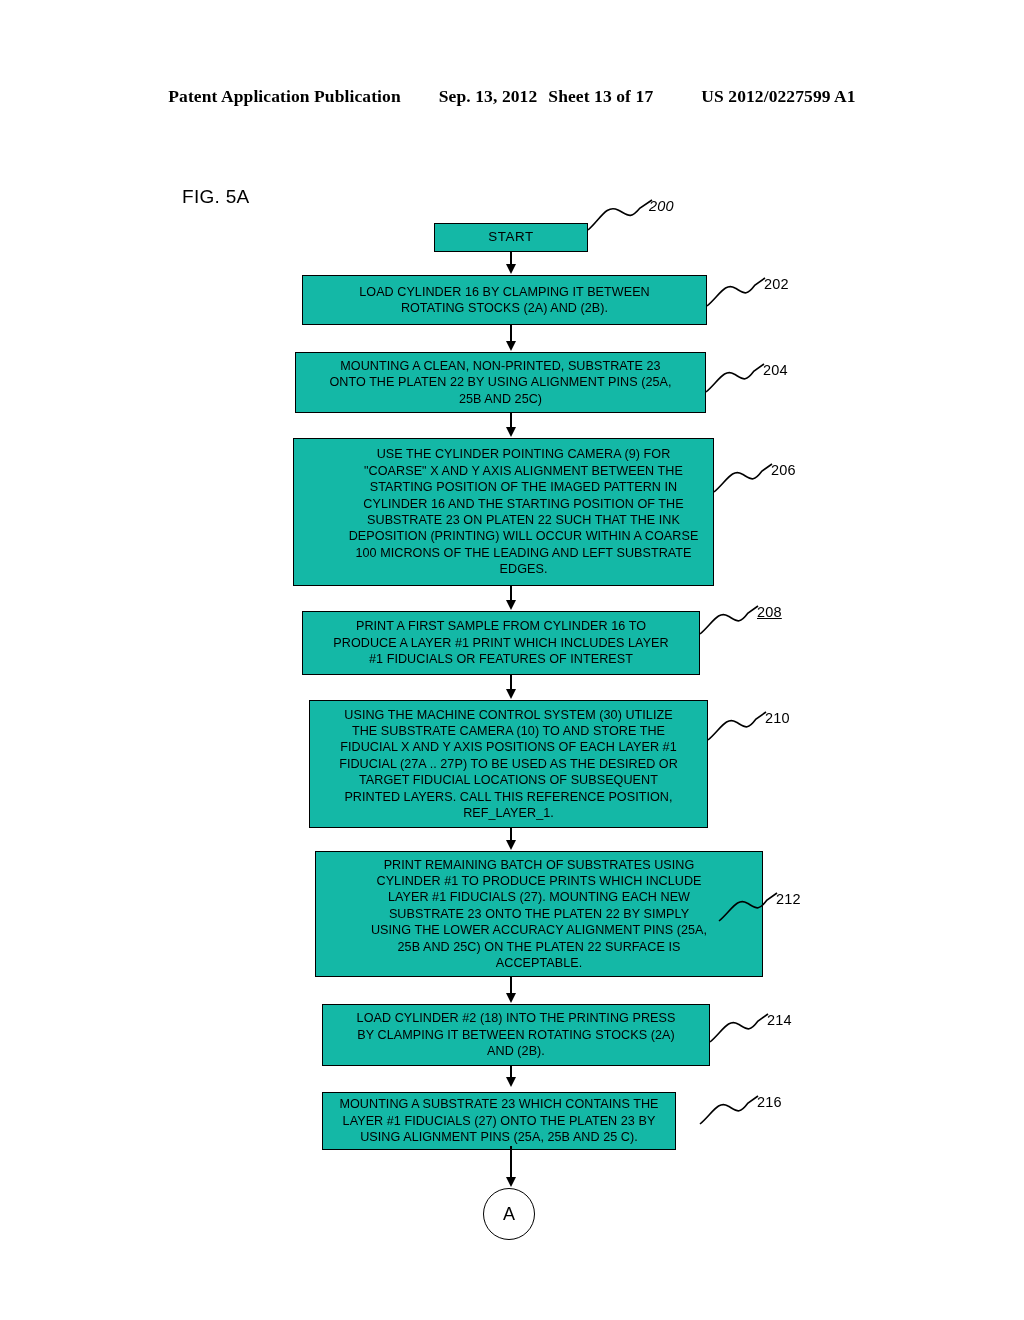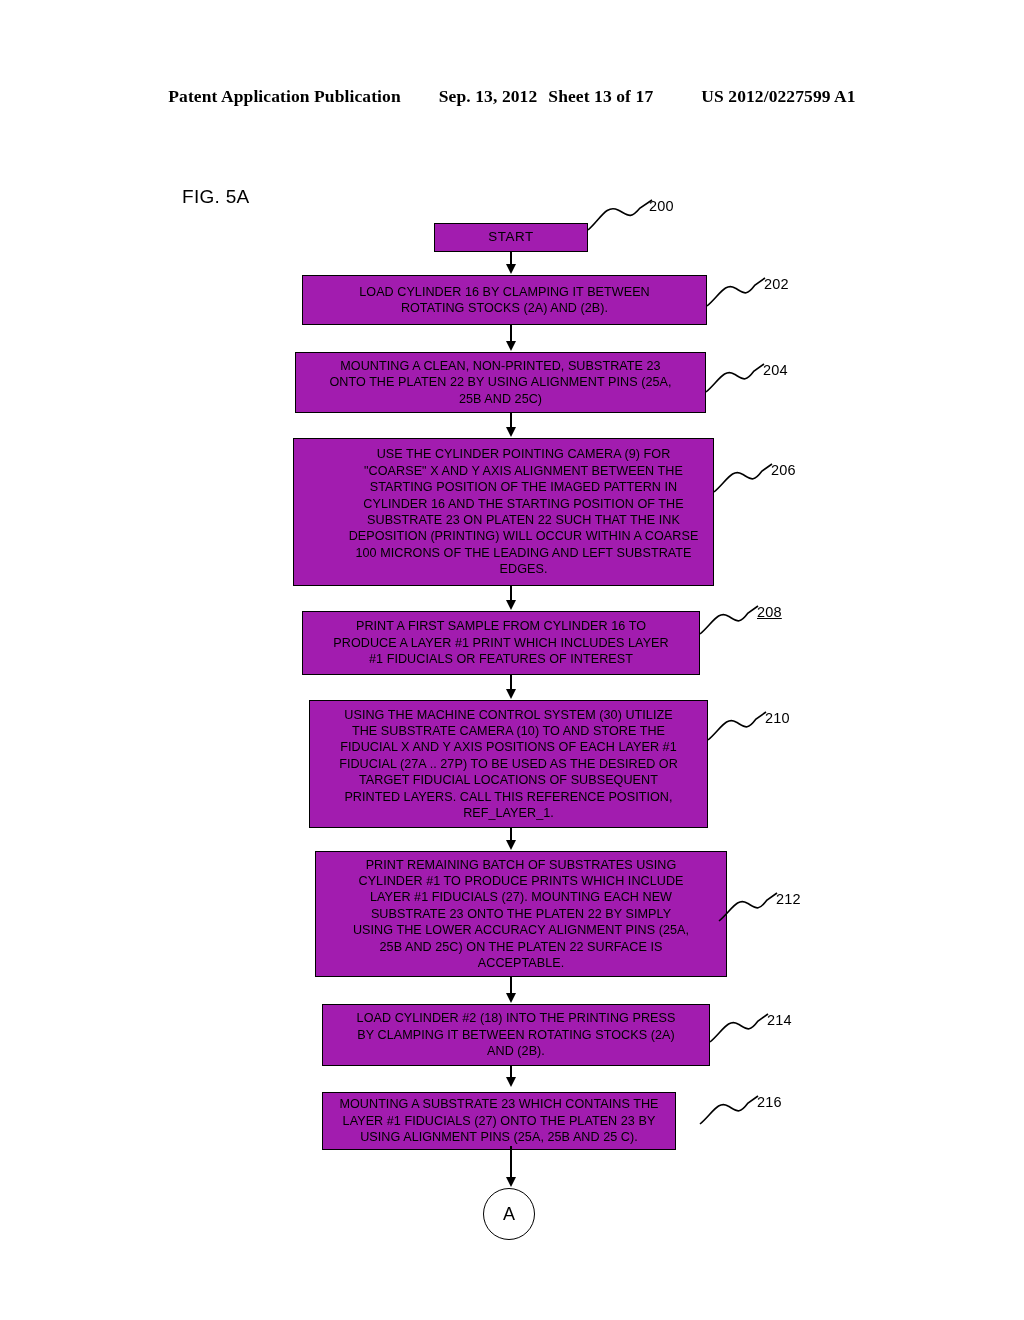--- a/index.html
+++ b/index.html
@@ -44,21 +44,21 @@
     top: 186px;
     font-size: 19px;
     letter-spacing: 0.3px;
   }
 
   
   .node {
     position: absolute;
     box-sizing: border-box;
     border: 1.6px solid #000;
-    background: #a21caf;
+    background: #14b8a6;
     display: flex;
     align-items: center;
     justify-content: center;
     text-align: center;
     font-size: 12.6px;
     line-height: 16.4px;
     letter-spacing: 0.05px;
     padding: 3px 7px;
     white-space: pre-line;
   }
@@ -151,21 +151,21 @@
 #1 FIDUCIALS OR FEATURES OF INTEREST</div>
 
 <div class="node" style="left:309px; top:700px; width:399px; height:128px;">USING THE MACHINE CONTROL SYSTEM (30) UTILIZE
 THE SUBSTRATE CAMERA (10) TO AND STORE THE
 FIDUCIAL X AND Y AXIS POSITIONS OF EACH LAYER #1
 FIDUCIAL (27A .. 27P) TO BE USED AS THE DESIRED OR
 TARGET FIDUCIAL LOCATIONS OF SUBSEQUENT
 PRINTED LAYERS.  CALL THIS REFERENCE POSITION,
 REF_LAYER_1.</div>
 
-<div class="node" style="left:315px; top:851px; width:412px; height:126px;">PRINT REMAINING BATCH OF SUBSTRATES USING
+<div class="node" style="left:315px; top:851px; width:448px; height:126px;">PRINT REMAINING BATCH OF SUBSTRATES USING
 CYLINDER #1 TO PRODUCE PRINTS WHICH INCLUDE
 LAYER #1 FIDUCIALS (27). MOUNTING EACH NEW
 SUBSTRATE 23 ONTO THE PLATEN 22 BY SIMPLY
 USING THE LOWER ACCURACY ALIGNMENT PINS (25A,
 25B AND 25C) ON THE PLATEN 22 SURFACE IS
 ACCEPTABLE.</div>
 
 <div class="node" style="left:322px; top:1004px; width:388px; height:62px;">LOAD CYLINDER #2 (18) INTO THE PRINTING PRESS
 BY CLAMPING IT BETWEEN ROTATING STOCKS (2A)
 AND (2B).</div>
@@ -182,21 +182,21 @@
 <div class="arrow" style="left:510px; top:586px;  height:15px;"></div>
 <div class="arrow" style="left:510px; top:675px;  height:15px;"></div>
 <div class="arrow" style="left:510px; top:828px;  height:13px;"></div>
 <div class="arrow" style="left:510px; top:977px;  height:17px;"></div>
 <div class="arrow" style="left:510px; top:1066px; height:12px;"></div>
 <div class="arrow" style="left:510px; top:1146px; height:32px;"></div>
 
 <svg class="leader" style="left:586px; top:198px; width:70px; height:34px;">
   <path d="M2,32 C14,22 20,6 32,12 C42,17 44,22 54,10 L66,2"></path>
 </svg>
-<div class="ref-num" style="left:649px; top:198px;">200</div>
+<div class="ref-num" style="left:649px; top:198px;font-style:italic;">200</div>
 
 <svg class="leader" style="left:705px; top:276px; width:62px; height:32px;">
   <path d="M2,30 C14,20 20,6 30,12 C39,17 41,21 50,9 L60,2"></path>
 </svg>
 <div class="ref-num" style="left:764px; top:276px;">202</div>
 
 <svg class="leader" style="left:704px; top:362px; width:62px; height:32px;">
   <path d="M2,30 C14,20 20,6 30,12 C39,17 41,21 50,9 L60,2"></path>
 </svg>
 <div class="ref-num" style="left:763px; top:362px;">204</div>

